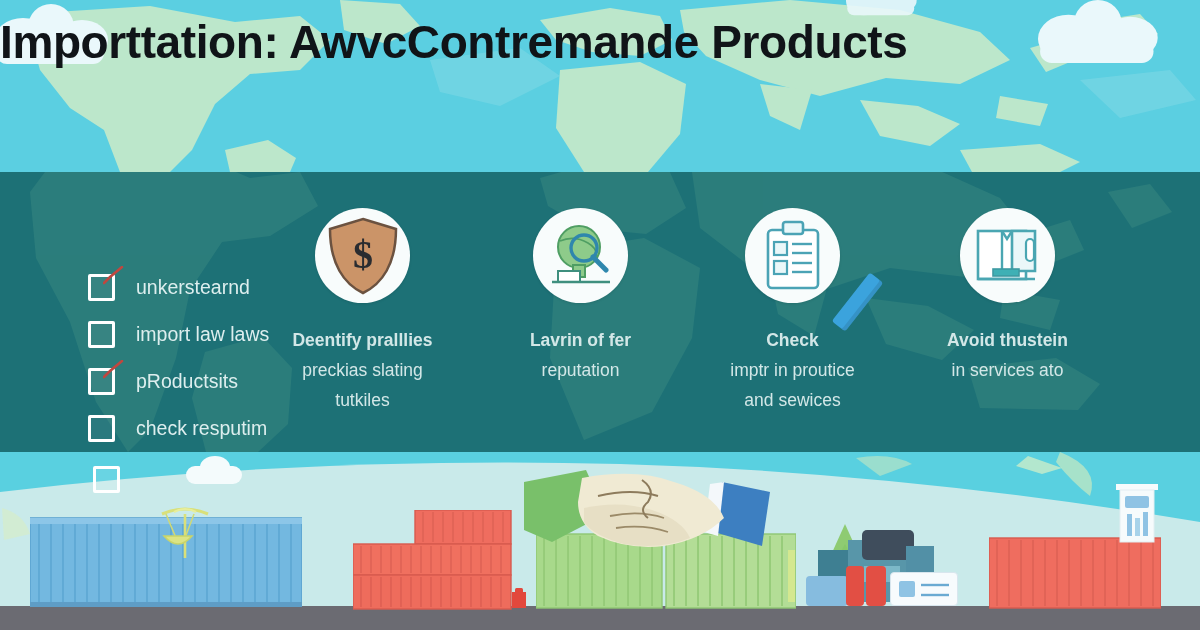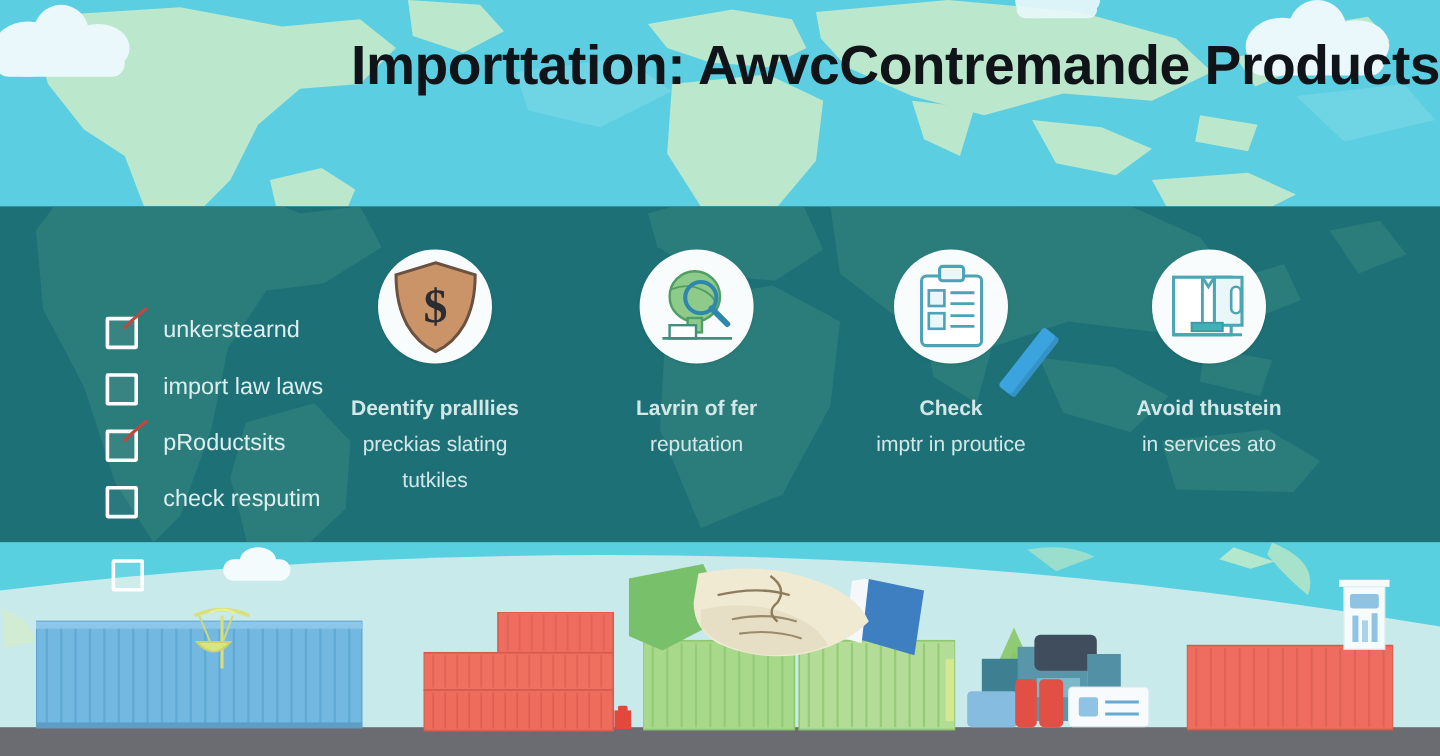--- a/index.html
+++ b/index.html
@@ -18,40 +18,40 @@
   }
   .header .mapsvg, .midband .mapsvg, .footer .mapsvg { position:absolute; left:0; top:0; }
   .cloud { position:absolute; background:#eaf8fb; border-radius:50%; }
   .cloud-group { position:absolute; }
   .cloud-group .c1 { width:58px; height:46px; left:0;   top:14px; }
   .cloud-group .c2 { width:46px; height:46px; left:34px; top:0px; }
   .cloud-group .c3 { width:52px; height:40px; left:62px; top:16px; }
   .cloud-group .cbase { position:absolute; left:2px; top:38px; width:108px; height:22px; background:#eaf8fb; border-radius:11px; }
 
   .titlewrap {
-    position:absolute; left:0; top:26px; width:1200px;
-    text-align:right; z-index:6;
+    position:absolute; left:0; top:14px; width:1200px;
+    text-align:left; z-index:6;
   }
   .title-line1, .title-line2 {
     color:#101418; font-weight:bold; white-space:nowrap;
     letter-spacing:-0.4px;
   }
   .title-line1 { font-size:46px; line-height:56px; }
   .title-line2 { font-size:43px; line-height:54px; }
 
   
   .midband {
     position:absolute; left:0; top:172px; width:1200px; height:280px;
     background:#1f7579; overflow:hidden;
   }
   .midband .tint { position:absolute; inset:0; background:rgba(22,104,110,0.25); }
 
   
   .checklist { position:absolute; left:88px; top:92px; z-index:5; }
-  .chk-row { position:relative; height:47px; display:flex; }
+  .chk-row { position:relative; height:47px; display:flex; align-items:center; }
   .chk-box {
     width:27px; height:27px; border:3.5px solid #ffffff; border-radius:2px;
     background:rgba(255,255,255,0.06); flex:none; position:relative;
   }
   .chk-tick {
     position:absolute; left:12px; top:-11px; width:22px; height:20px;
   }
   .chk-label {
     margin-left:21px; color:#e9f6f6; font-size:19.5px; white-space:nowrap;
     opacity:0.94;
@@ -251,20 +251,21 @@
             <line x1="30" y1="24" x2="50" y2="24" stroke="#4ba3b5" stroke-width="2.4"></line>
             <line x1="30" y1="33" x2="50" y2="33" stroke="#4ba3b5" stroke-width="2.4"></line>
             <line x1="30" y1="43" x2="50" y2="43" stroke="#4ba3b5" stroke-width="2.4"></line>
             <line x1="30" y1="52" x2="50" y2="52" stroke="#4ba3b5" stroke-width="2.4"></line>
           </svg>
           <div class="pencil"></div>
         </div>
         <div class="col-text">
           <span class="l1">Check</span>
           <span class="l2">imptr in proutice</span>
+          <span class="l3">and sewices</span>
         </div>
       </div>
 
       <div class="col c3">
         <div class="icon-circle">
           <svg width="70" height="62" viewBox="0 0 70 62">
             <rect x="5" y="6" width="48" height="48" fill="#ffffff" stroke="#4aa6b2" stroke-width="2.6"></rect>
             <path d="M29 6 L29 46" stroke="#4aa6b2" stroke-width="2.4"></path>
             <path d="M29 6 L34 14 L39 6" stroke="#4aa6b2" stroke-width="2.4" fill="none"></path>
             <path d="M39 6 L62 6 L62 46 L39 46 Z" fill="#eaf7f9" stroke="#4aa6b2" stroke-width="2.6"></path>

